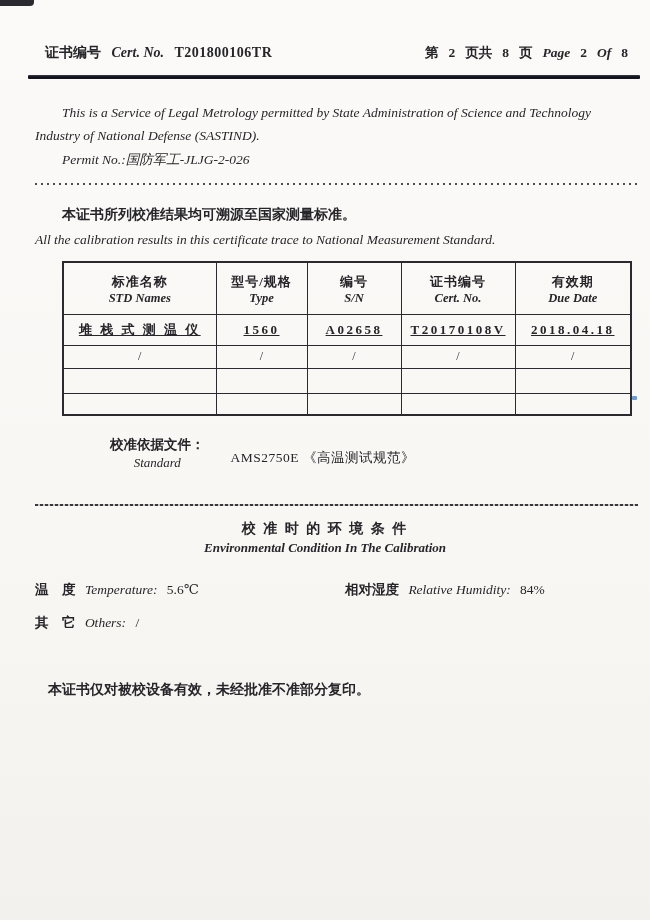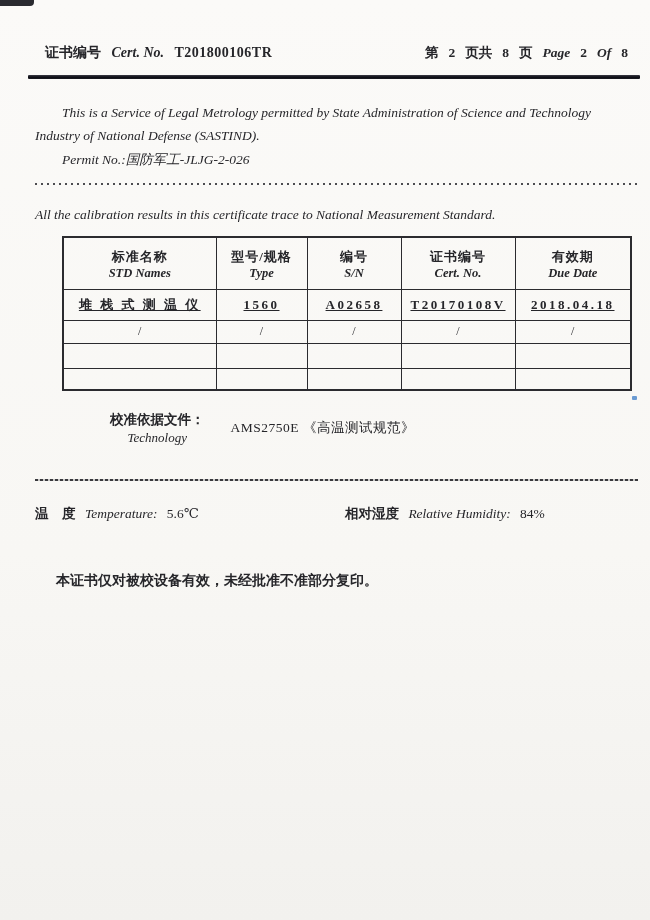--- a/index.html
+++ b/index.html
@@ -58,40 +58,40 @@
   tr.r1{height:31px;}
   tr.r2{height:23px;}
   tr.r3{height:25px;}
   tr.r4{height:22px;}
   th .h-cn{display:block;font-size:13px;font-weight:600;letter-spacing:1px;line-height:17px;margin-top:2px;}
   th .h-en{display:block;font-size:12.5px;font-weight:600;font-style:italic;line-height:16px;}
   tr.r1 td{font-size:13px;font-weight:600;letter-spacing:2.5px;text-decoration:underline;}
   tr.r2 td{font-size:12px;font-weight:500;}
 
   
-  .reference{display:flex;align-items:flex-start;margin:20px 0 0 110px;font-size:13.5px;}
+  .reference{display:flex;align-items:center;margin:20px 0 0 110px;font-size:13.5px;}
   .ref-label{text-align:center;line-height:18px;}
   .ref-label .l-cn{font-size:13.5px;}
   .ref-label .l-en{font-size:13px;}
   .ref-value{margin-left:26px;margin-top:8px;letter-spacing:0.5px;}
 
   
   .env-block{margin-top:32px;}
   .env-title{line-height:19px;}
   .env-title .t-cn{letter-spacing:2px;}
   .env-title .t-en{font-weight:600;}
   .env-row{display:flex;margin:24px 0 0 35px;font-size:13.5px;}
   .env-item span{margin-right:6px;}
   .env-item .v{font-weight:500;}
   .env-temp{width:310px;}
   .env-others{margin-top:15px;}
 
   
   .note{margin:46px 20px 0 35px;font-size:13.5px;line-height:23px;}
-  .note p{margin:8px;}
+  .note p{margin:0;}
   .note .p-cn{text-indent:13px;font-size:14px;margin-bottom:11px;}
 </style>
 </head>
 <body>
 
 <div class="page">
 
   <div class="artifact-tl"></div>
 
   <div class="header">
@@ -116,20 +116,21 @@
   <div class="rule-thick"></div>
 
   <section class="intro">
     <p class="en p-en">This is a Service of Legal Metrology permitted by State Administration of Science and Technology Industry of National Defense (SASTIND).</p>
     <p class="en p-permit">Permit No.:国防军工-JLJG-2-026</p>
   </section>
 
   <div class="sep-dotted"></div>
 
   <section class="trace">
+    <p class="cjk p-cn">本证书所列校准结果均可溯源至国家测量标准。</p>
     <p class="en">All the calibration results in this certificate trace to National Measurement Standard.</p>
   </section>
 
 
   <table class="std">
     <colgroup>
         <col class="c1">
         <col class="c2">
         <col class="c3">
         <col class="c4">
@@ -185,39 +186,50 @@
       <td></td>
       <td></td>
       <td></td>
     </tr>
   </tbody>
     </table>
 
   <div class="reference">
     <div class="ref-label">
       <div class="cjk l-cn">校准依据文件：</div>
-      <div class="en l-en">Technology</div>
+      <div class="en l-en">Standard</div>
     </div>
     <div class="ref-value">AMS2750E 《高温测试规范》</div>
   </div>
 
   <div class="env-block">
     <div class="sep-dense"></div>
+    <div class="center-title env-title" style="margin-top:13px;">
+      <div class="cjk t-cn">校 准 时 的 环 境 条 件</div>
+      <div class="en t-en">Environmental Condition In The Calibration</div>
+    </div>
     <div class="env-row">
       <div class="env-item env-temp">
         <span class="cjk">温　度</span>
         <span class="en">Temperature:</span>
         <span class="v">5.6℃</span>
       </div>
       <div class="env-item">
         <span class="cjk">相对湿度</span>
         <span class="en">Relative Humidity:</span>
         <span class="v">84%</span>
       </div>
     </div>
+    <div class="env-row env-others">
+      <div class="env-item">
+        <span class="cjk">其　它</span>
+        <span class="en">Others:</span>
+        <span class="v">/</span>
+      </div>
+    </div>
   </div>
 
   <section class="note">
     <p class="cjk p-cn">本证书仅对被校设备有效，未经批准不准部分复印。</p>
   </section>
 
   <div class="speck-blue"></div>
 
 </div>
 

